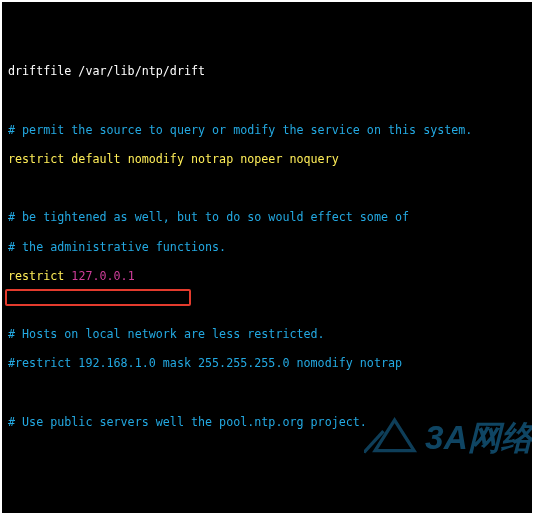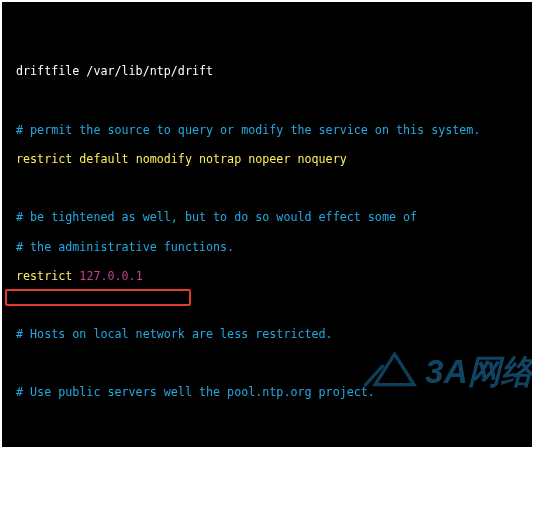--- a/index.html
+++ b/index.html
@@ -10,24 +10,24 @@
   .terminal-wrap {
     width: 534px;
     height: 515px;
     box-sizing: border-box;
     padding: 2px;
     background: #fff;
     position: relative;
   }
   .terminal {
     width: 530px;
-    height: 445px;
+    height: 511px;
     background: #000;
     box-sizing: border-box;
-    padding: 4px 6px 4px 14px;
+    padding: 4px 6px 4px 6px;
     font-family: "DejaVu Sans Mono", "Liberation Mono", Consolas, monospace;
     font-size: 11.7px;
     line-height: 14.6px;
     color: #fff;
     white-space: pre;
     overflow: hidden;
     position: relative;
   }
   .line { display: block; }
   .comment { color: #23a9e2; }
@@ -69,20 +69,21 @@
 <span class="line plain"><span>driftfile /var/lib/ntp/drift</span></span>
 <span class="line">&nbsp;</span>
 <span class="line comment"><span># permit the source to query or modify the service on this system.</span></span>
 <span class="line"><span class="kw-restrict">restrict</span><span class="opt"> default nomodify notrap nopeer noquery</span></span>
 <span class="line">&nbsp;</span>
 <span class="line comment"><span># be tightened as well, but to do so would effect some of</span></span>
 <span class="line comment"><span># the administrative functions.</span></span>
 <span class="line"><span class="kw-restrict">restrict </span><span class="ip">127.0.0.1</span></span>
 <span class="line">&nbsp;</span>
 <span class="line comment"><span># Hosts on local network are less restricted.</span></span>
+<span class="line comment"><span>#restrict 192.168.1.0 mask 255.255.255.0 nomodify notrap</span></span>
 <span class="line">&nbsp;</span>
 <span class="line comment"><span># Use public servers well the pool.ntp.org project.</span></span>
 
 
 
 
 
 
 
 

